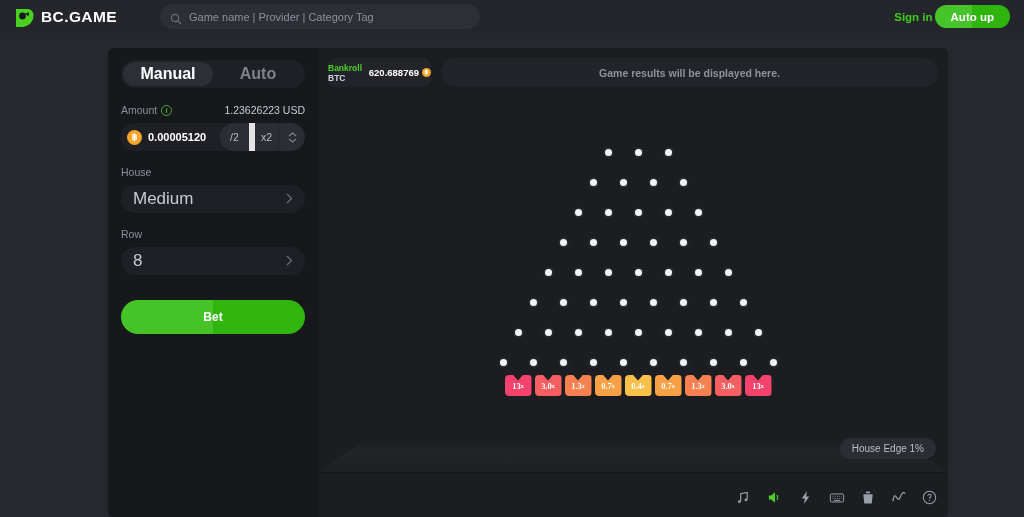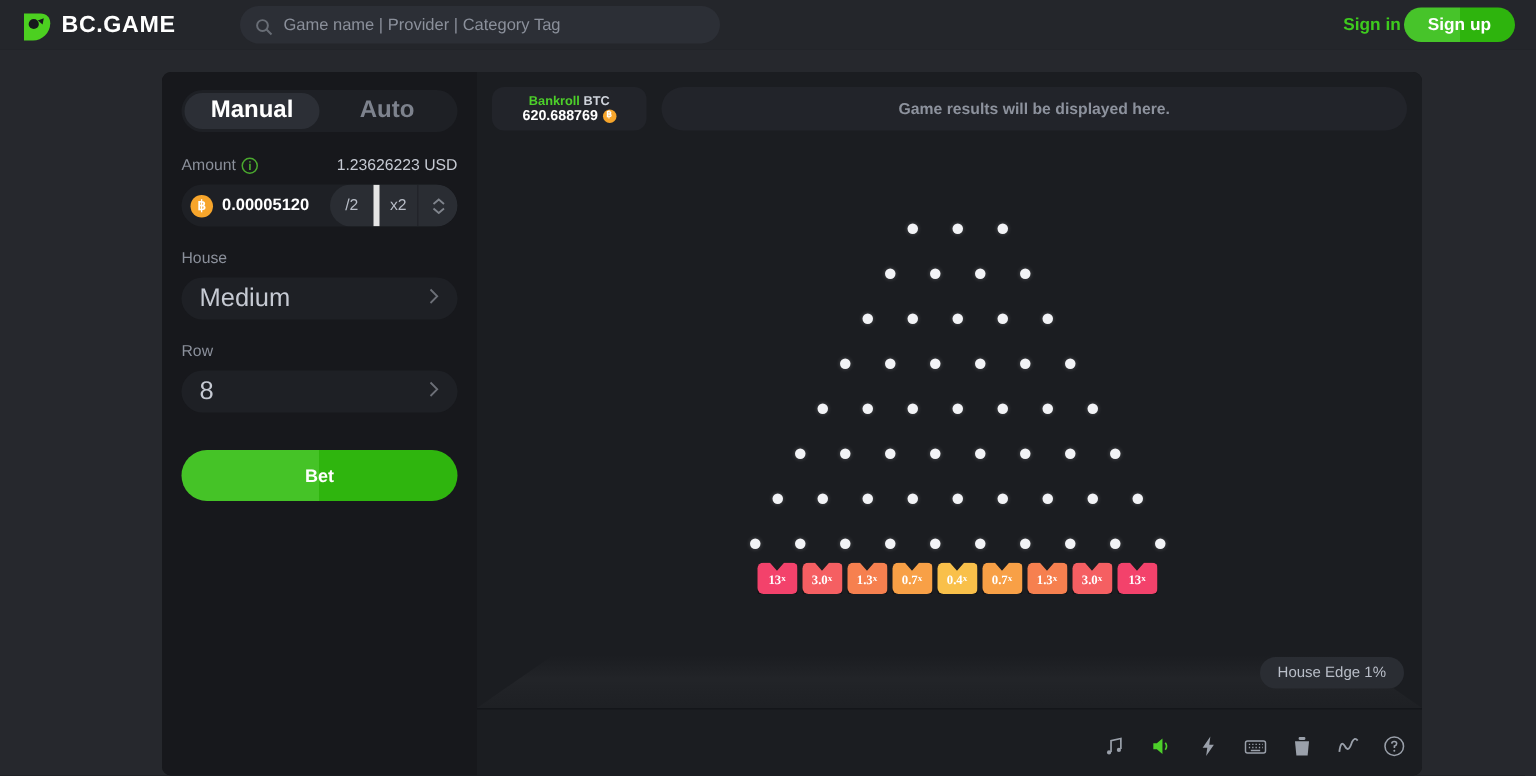--- a/index.html
+++ b/index.html
@@ -226,21 +226,21 @@
     display: flex;
     align-items: center;
     justify-content: center;
     color: #b9bec8;
     font-size: 10.5px;
     cursor: pointer;
     border: none;
     background: transparent;
     font-family: "Liberation Sans", sans-serif;
   }
-  .amount-btn + .amount-btn { border-left: 4px solid #e5e5e5; }
+  .amount-btn + .amount-btn { border-left: 6px solid #e5e5e5; }
   #stepper {
     width: 27px;
     border-left: 1px solid #22242a;
     display: flex;
     flex-direction: column;
     align-items: center;
     justify-content: center;
     gap: 1px;
     cursor: pointer;
   }
@@ -291,21 +291,21 @@
     height: 29px;
     display: flex;
     align-items: center;
     gap: 10px;
   }
   #bankroll-chip {
     width: 103px; height: 29px;
     background: #22242a;
     border-radius: 8px;
     display: flex;
-    flex-direction: column;
+    flex-direction: row;
     align-items: center;
     justify-content: center;
     flex: none;
     cursor: pointer;
   }
   #bankroll-label {
     font-size: 8.5px;
     font-weight: bold;
     line-height: 10px;
   }
@@ -446,21 +446,21 @@
       <svg width="12" height="12" viewBox="0 0 12 12">
         <circle cx="5" cy="5" r="3.6" fill="none" stroke="#9aa0aa" stroke-width="1.3"></circle>
         <line x1="7.7" y1="7.7" x2="11" y2="11" stroke="#9aa0aa" stroke-width="1.3"></line>
       </svg>
     </span>
     <input id="search-input" type="text" placeholder="Game name | Provider | Category Tag" style="">
   </div>
 
   <div id="nav-right">
     <span id="signin-link">Sign in</span>
-    <button id="signup-button">Sign up</button>
+    <button id="signup-button">Auto up</button>
   </div>
 </div>
 
 <div id="page">
 
   <div id="game-shell">
 
     <div id="control-panel">
 
       <div id="mode-tabs">

